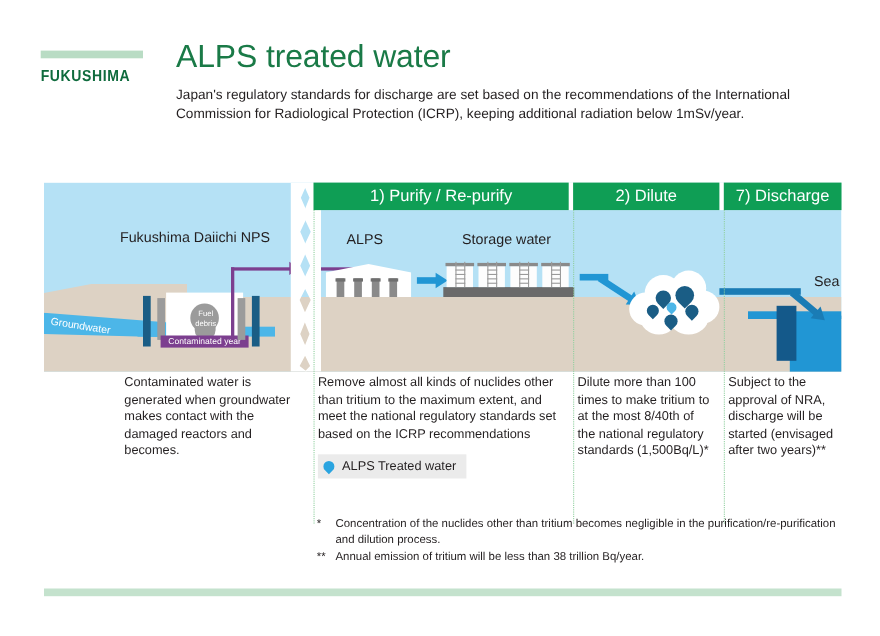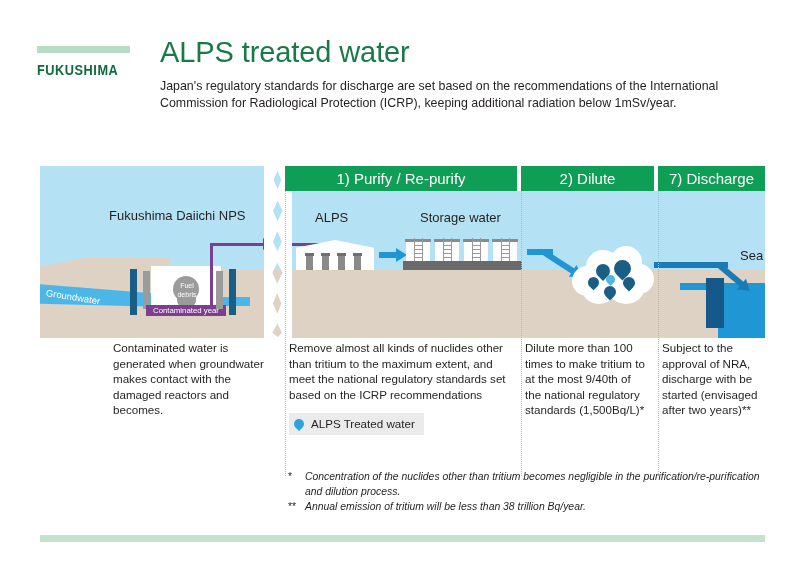--- a/index.html
+++ b/index.html
@@ -226,21 +226,21 @@
   .badge .wdrop{
     width:10px;height:10px;background:#2aa4e0;
     border-radius:50% 50% 50% 0;transform:rotate(-45deg);
     display:inline-block;flex:0 0 auto;margin-right:2px;
   }
 
   
   #notes{position:absolute;left:288px;top:470px;width:480px;font-size:10.4px;line-height:14.6px;color:#231f20;}
   .note{display:flex;margin-bottom:1px;}
   .note .mk{width:17px;flex:0 0 17px;}
-  .note .tx{flex:1;font-style:italic;}
+  .note .tx{flex:1;}
 
   
   #bottom-bar{position:absolute;left:40px;top:535px;width:725px;height:7px;background:#c4e2cd;}
 </style>
 </head>
 <body>
 
 <div id="header">
   <div id="logo">
     <div id="logo-bar"></div>
@@ -401,24 +401,24 @@
     <span>Contaminated water is generated when groundwater makes contact with the damaged reactors and becomes.</span>
   </div>
   <div class="col" id="c2">
     <span>Remove almost all kinds of nuclides other than tritium to the maximum extent, and meet the national regulatory standards set based on the ICRP recommendations</span>
     <div class="badge">
       <span class="wdrop"></span>
       <span>ALPS Treated water</span>
     </div>
   </div>
   <div class="col" id="c3">
-    <span>Dilute more than 100 times to make tritium to at the most 9/40th of the national regulatory standards (1,500Bq/L)*</span>
+    <span>Dilute more than 100 times to make tritium to at the most 8/40th of the national regulatory standards (1,500Bq/L)*</span>
   </div>
   <div class="col" id="c4">
-    <span>Subject to the approval of NRA, discharge with be started (envisaged after two years)**</span>
+    <span>Subject to the approval of NRA, discharge will be started (envisaged after two years)**</span>
   </div>
 </div>
 
 <div id="notes">
   <div class="note">
     <span class="mk">*</span>
     <span class="tx">Concentration of the nuclides other than tritium becomes negligible in the purification/re-purification and dilution process.</span>
   </div>
   <div class="note">
     <span class="mk">**</span>

